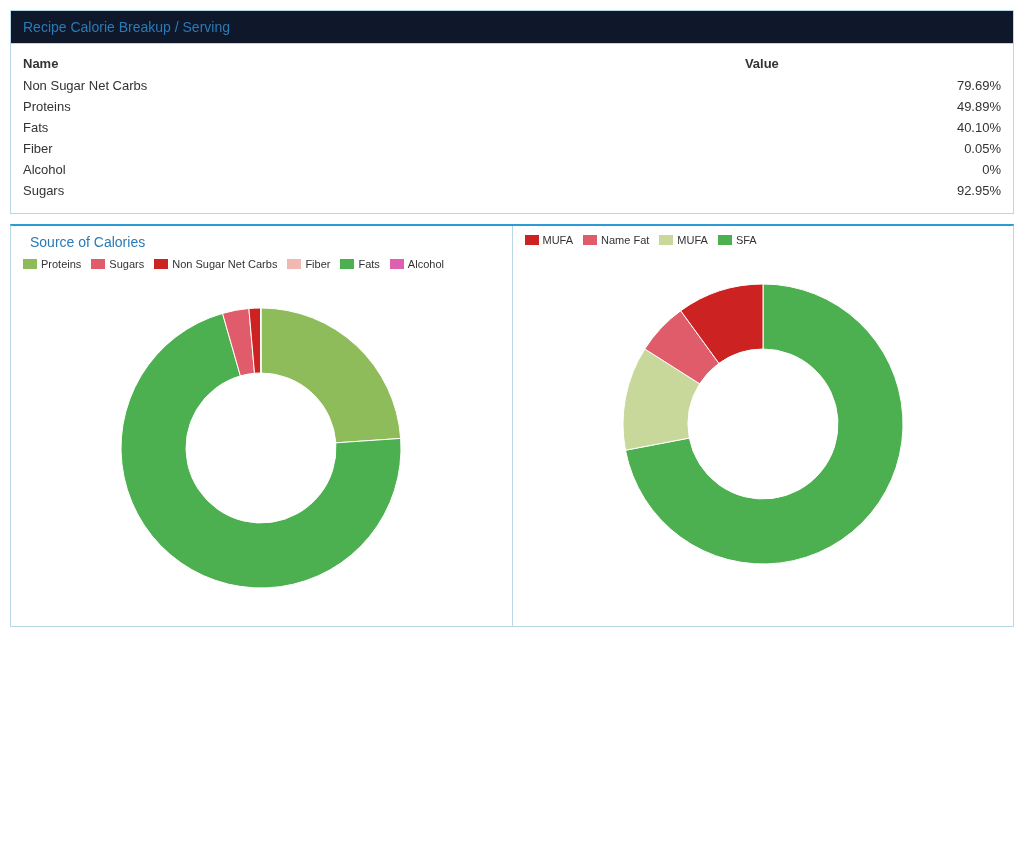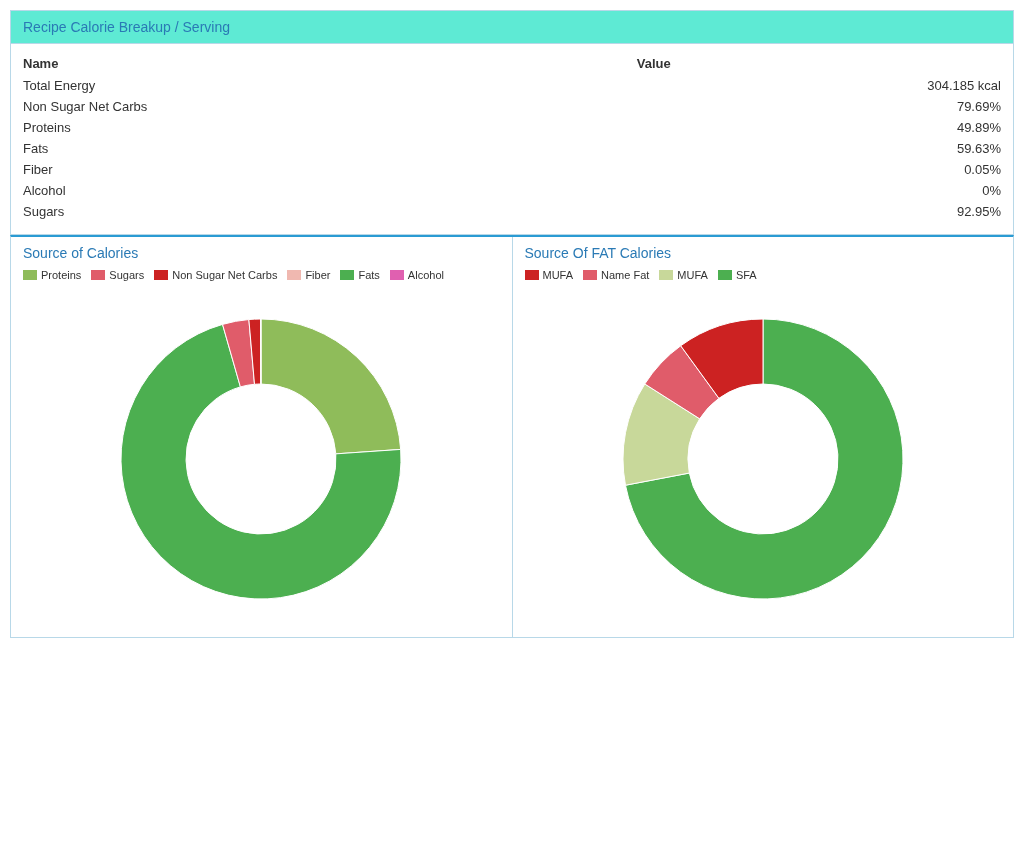--- a/index.html
+++ b/index.html
@@ -5,32 +5,33 @@
     * { box-sizing: border-box; margin: 0; padding: 0; }
     body {
       font-family: Arial, sans-serif;
       font-size: 13px;
       background: #fff;
       color: #333;
       padding: 10px;
     }
 
     .section-title {
-      background: #5eead4;
+      background: #0f172a;
       border: 1px solid #b8d8e8;
       padding: 8px 12px;
       font-size: 14px;
       color: #2a7ab5;
       margin-bottom: 0;
     }
 
     .table-section {
       border: 1px solid #b8d8e8;
       border-top: none;
       padding: 8px 12px 12px;
+      margin-bottom: 10px;
     }
 
     .data-table {
       width: 100%;
       border-collapse: collapse;
     }
 
     .data-table th {
       font-weight: bold;
       text-align: left;
@@ -52,20 +53,21 @@
     }
 
     .data-table tr.separator td {
       padding-top: 10px;
     }
 
     .chart-title {
       font-size: 14px;
       color: #2a7ab5;
       margin-bottom: 8px;
+      margin-left: 7px;
     }
 
     .legend {
       display: flex;
       flex-wrap: wrap;
       gap: 4px 10px;
       margin-bottom: 8px;
       font-size: 11px;
       align-items: center;
     }
@@ -120,35 +122,31 @@
 
 <div class="table-section">
   <table class="data-table">
     <thead>
       <tr>
         <th>Name</th>
         <th class="value-col">Value</th>
       </tr>
     </thead>
     <tbody id="table-body">
-    <tr>
-          <td>Total Energy</td>
-          <td class="value-col">304.185 kcal</td>
-        </tr>
         <tr>
           <td>Non Sugar Net Carbs</td>
           <td class="value-col">79.69%</td>
         </tr>
         <tr>
           <td>Proteins</td>
           <td class="value-col">49.89%</td>
         </tr>
         <tr>
           <td>Fats</td>
-          <td class="value-col">59.63%</td>
+          <td class="value-col">40.10%</td>
         </tr>
         <tr>
           <td>Fiber</td>
           <td class="value-col">0.05%</td>
         </tr>
         <tr>
           <td>Alcohol</td>
           <td class="value-col">0%</td>
         </tr>
         <tr>
@@ -195,21 +193,20 @@
         <path d="M 8.572527594031473e-15 -140 A 140 140 0 0 1 139.67179815840288 -9.580647117933305 L 74.82417758485869 -5.132489527464271 A 75 75 0 0 0 4.592425496802574e-15 -75 Z" fill="#8fbc5a" stroke="#fff" stroke-width="1"></path>
             <path d="M 139.67179815840288 -9.580647117933305 A 140 140 0 1 1 -38.467076056642746 -134.6116044761835 L -20.607362173201473 -72.11335954081258 A 75 75 0 1 0 74.82417758485869 -5.132489527464271 Z" fill="#4caf50" stroke="#fff" stroke-width="1"></path>
             <path d="M -38.467076056642746 -134.6116044761835 A 140 140 0 0 1 -12.123908874600891 -139.47405075353757 L -6.494951182821906 -74.71824147510941 A 75 75 0 0 0 -20.607362173201473 -72.11335954081258 Z" fill="#e05c6a" stroke="#fff" stroke-width="1"></path>
             <path d="M -12.123908874600891 -139.47405075353757 A 140 140 0 0 1 -0.43982224802326153 -139.99930912826014 L -0.23561906144103298 -74.99962989013936 A 75 75 0 0 0 -6.494951182821906 -74.71824147510941 Z" fill="#cc2222" stroke="#fff" stroke-width="1"></path>
             <path d="M -0.43982224802326153 -139.99930912826014 A 140 140 0 0 1 -1.5006256154011194e-13 -140 L -8.039065796791711e-14 -75 A 75 75 0 0 0 -0.23561906144103298 -74.99962989013936 Z" fill="#f0b8b0" stroke="#fff" stroke-width="1"></path>
           </svg>
       </div>
     </div>
 
     <div class="chart-half">
-      <div class="chart-title">Source Of FAT Calories</div>
       <div class="legend" id="right-legend">
           <div class="legend-item">
             <span class="legend-color" style="background:#cc2222;"></span>
             <span>MUFA</span>
           </div>
           <div class="legend-item">
             <span class="legend-color" style="background:#e05c6a;"></span>
             <span>Name Fat</span>
           </div>
           <div class="legend-item">

